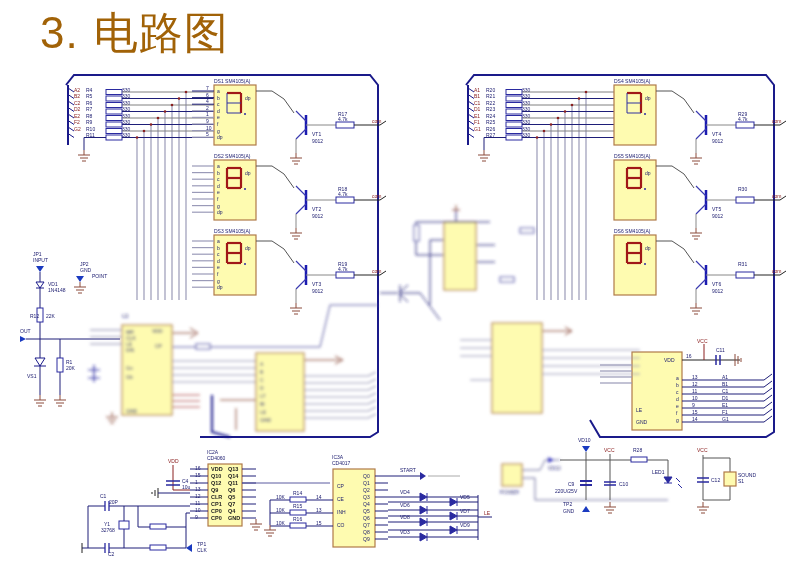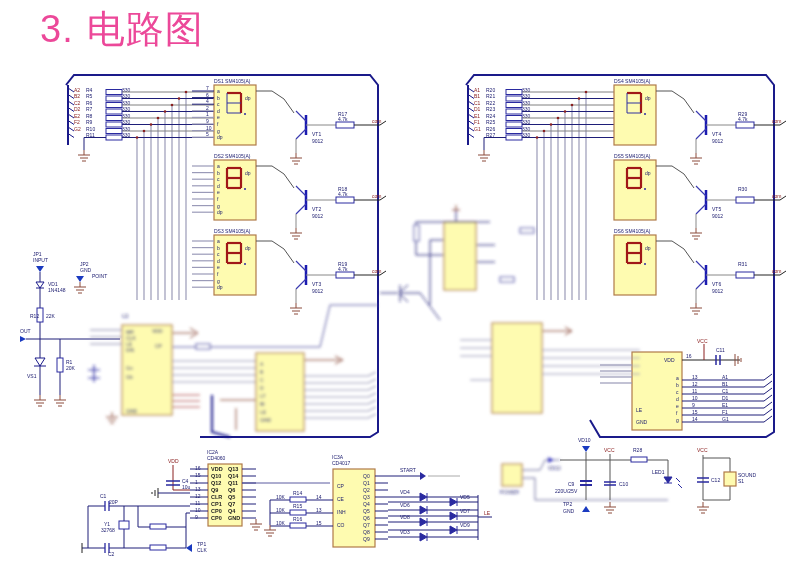--- a/index.html
+++ b/index.html
@@ -1,17 +1,17 @@
 <!DOCTYPE html>
 <html><head>
 <meta charset="utf-8">
 <style>
   html,body{margin:0;padding:0;background:#fff;}
   body{width:800px;height:567px;position:relative;overflow:hidden;font-family:"DejaVu Sans",sans-serif;}
-  #title{position:absolute;left:40px;top:4px;font-size:38px;color:#ec4899;letter-spacing:1px;font-family:"DejaVu Sans",sans-serif;}
+  #title{position:absolute;left:40px;top:4px;font-size:44px;color:#a16207;letter-spacing:1px;font-family:"DejaVu Sans",sans-serif;}
   #title .num{font-family:"Liberation Sans",sans-serif;}
   svg{position:absolute;left:0;top:0;}
   .lbl{font-family:"Liberation Sans",sans-serif;font-size:5px;fill:#1a1a6e;}
   .lblr{font-family:"Liberation Sans",sans-serif;font-size:5px;fill:#8b2020;}
   .lblb{font-family:"Liberation Sans",sans-serif;font-size:5.5px;fill:#222;font-weight:bold;}
   .chip{fill:#fefbb0;stroke:#b07a48;stroke-width:1.2;}
   .wire{stroke:#1e1e78;stroke-width:1;fill:none;}
   .wireg{stroke:#9a9ab8;stroke-width:1.2;fill:none;}
   .bus{stroke:#1a1a8a;stroke-width:2;fill:none;}
   .seg{stroke:#a01818;stroke-width:2.2;fill:none;}

